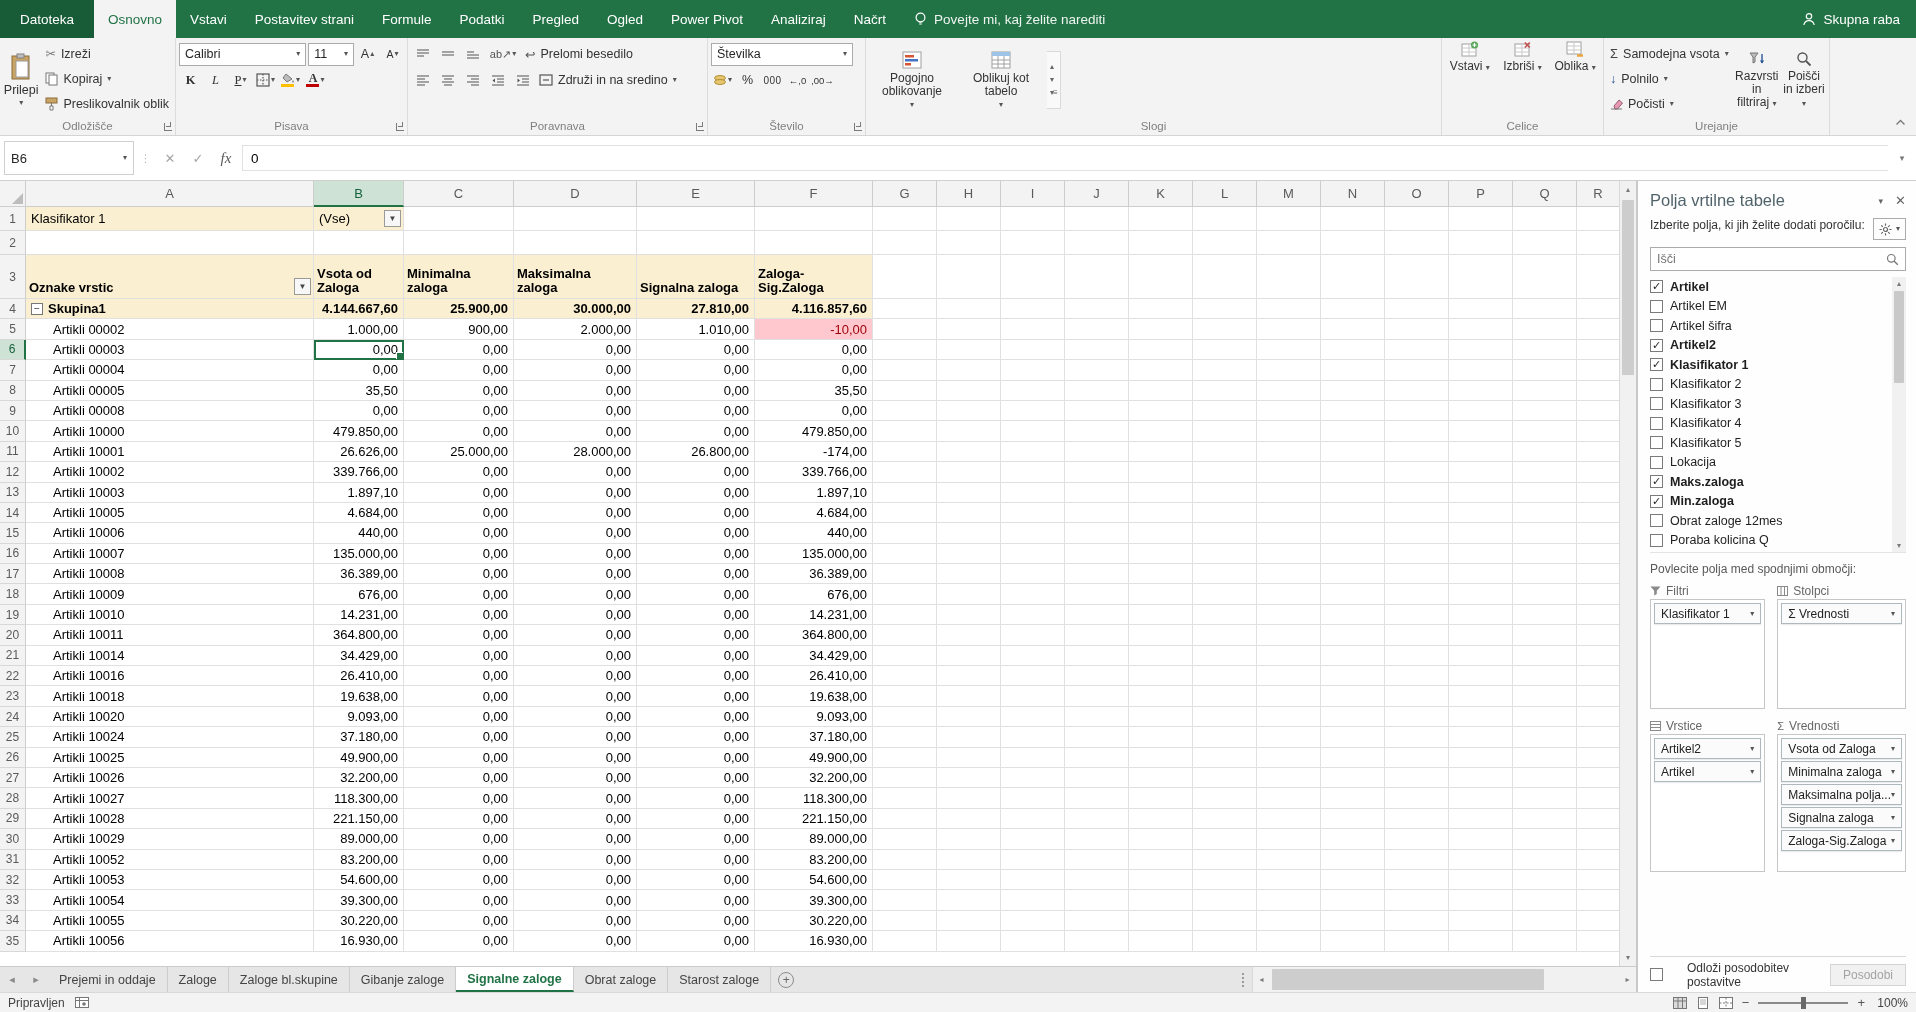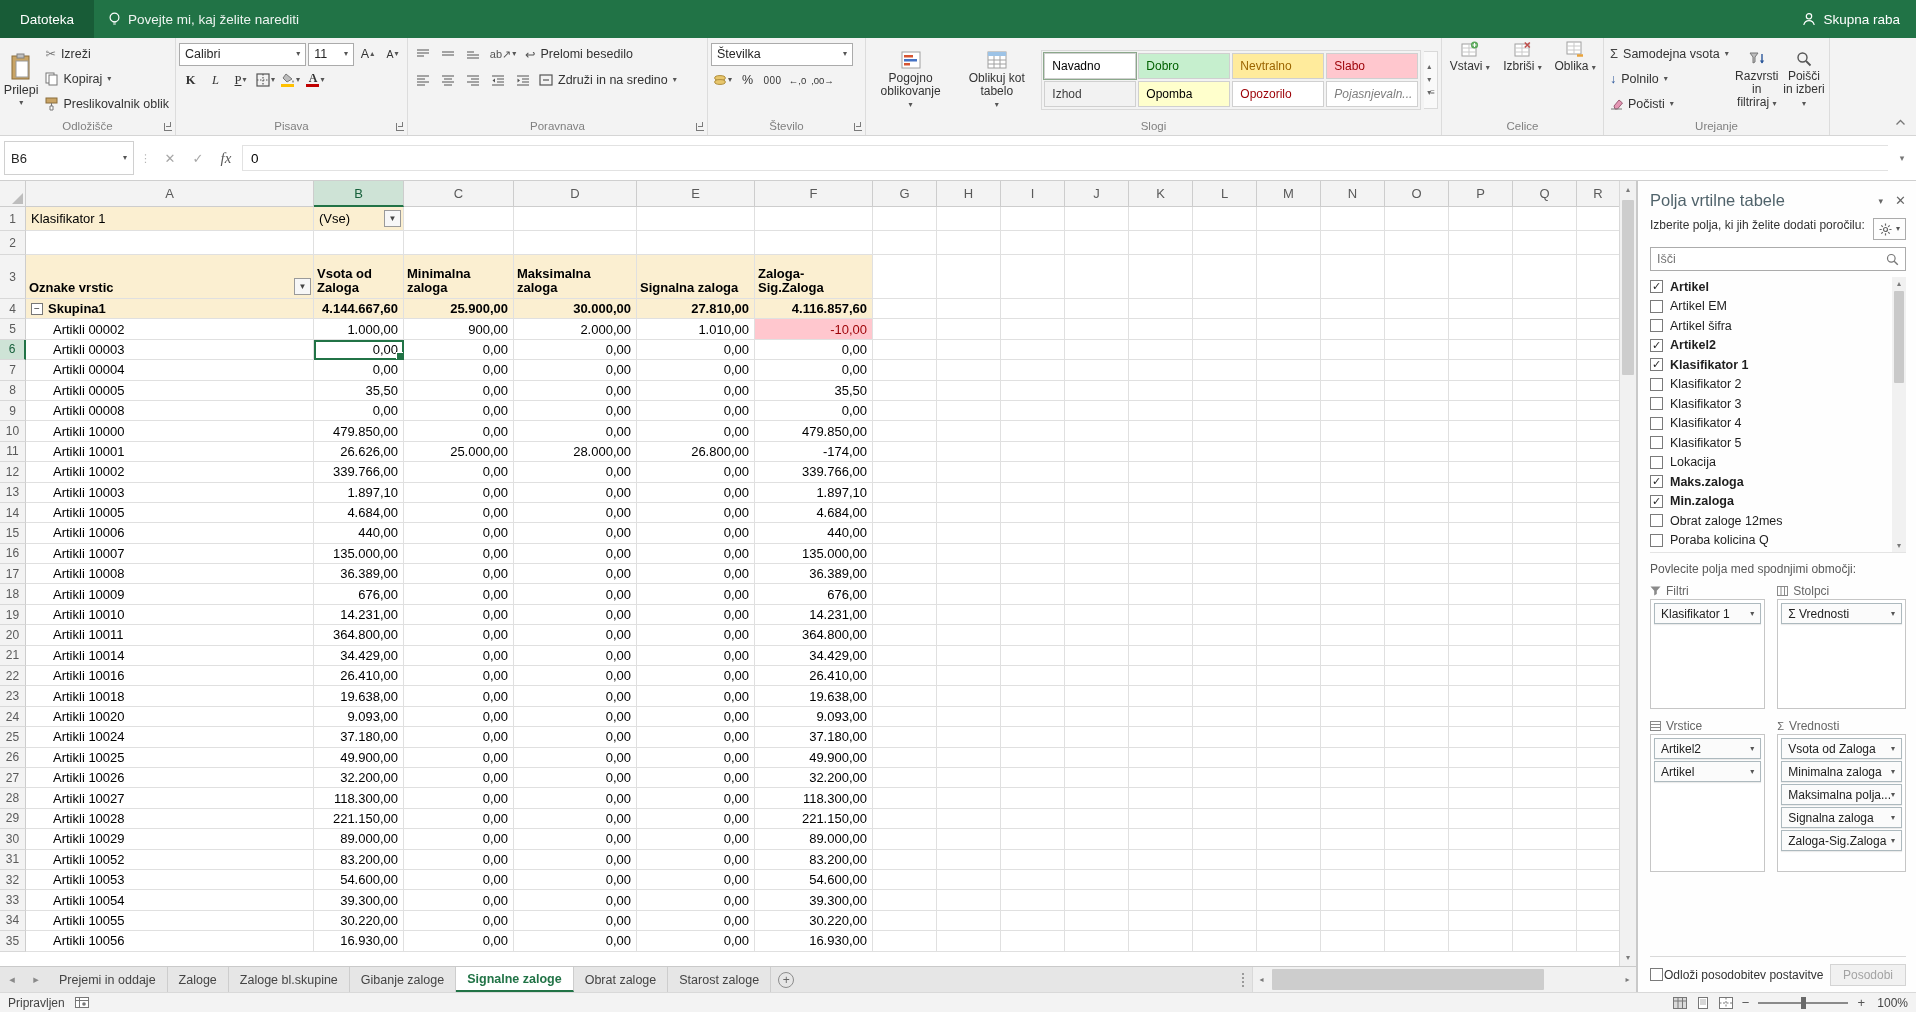--- a/index.html
+++ b/index.html
@@ -131,31 +131,43 @@
   .flscroll .sb-thumb{position:static;margin:1px 2px;height:92px;background:#C9C9C9;}
   .drag-label{margin-top:9px;font-size:12px;color:#595959;}
   .areas{margin-top:6px;display:grid;grid-template-columns:1fr 1fr;column-gap:12px;row-gap:8px;}
   .area-head{height:17px;display:flex;align-items:center;gap:5px;font-size:12px;color:#666;}
   .area-box{border:1px solid #C6C6C6;background:#fff;padding:3px;overflow:hidden;}
   .area-box.short{height:110px;}
   .area-box.tall{height:138px;}
   .chip{height:21px;margin-bottom:2px;background:#FBFBFB;border:1px solid #ADB9BE;box-shadow:0 1px 1px rgba(0,0,0,.08);display:flex;align-items:center;padding:0 6px;font-size:12px;color:#222;}
   .chiptxt{flex:1;white-space:nowrap;overflow:hidden;}
   .chipdd{font-size:8px;color:#555;}
-  .defer{margin-top:auto;border-top:1px solid #D9D9D9;height:36px;display:flex;align-items:center;gap:1px;font-size:12px;color:#333;}
+  .defer{margin-top:auto;border-top:1px solid #D9D9D9;height:36px;display:flex;align-items:center;gap:24px;font-size:12px;color:#333;}
   .update-btn{margin-left:auto;background:#F1F1F1;border:1px solid #D4D4D4;color:#A3A3A3;font-size:12px;padding:3px 12px;}
   .ribcollapse{position:absolute;right:10px;bottom:6px;}
 </style>
 </head>
 <body>
 
 <div class="app">
 
   <header class="tabbar">
     <div class="file-tab">Datoteka</div>
+    <nav class="tabs" id="ribbon-tabs" style="display:flex;">
+        <div class="rtab active">Osnovno</div>
+        <div class="rtab">Vstavi</div>
+        <div class="rtab">Postavitev strani</div>
+        <div class="rtab">Formule</div>
+        <div class="rtab">Podatki</div>
+        <div class="rtab">Pregled</div>
+        <div class="rtab">Ogled</div>
+        <div class="rtab">Power Pivot</div>
+        <div class="rtab">Analiziraj</div>
+        <div class="rtab">Načrt</div>
+      </nav>
     <div class="tellme">
       <svg width="13" height="15" viewBox="0 0 13 15">
           <circle cx="6.5" cy="5.5" r="4.4" stroke="#fff" fill="none" stroke-width="1.2"></circle>
           <path d="M4.7 10h3.6M5.2 12h2.6" stroke="#fff" stroke-width="1.2"></path>
         </svg>
       <span>Povejte mi, kaj želite narediti</span>
     </div>
     <div class="share">
       <svg width="14" height="14" viewBox="0 0 14 14">
           <circle cx="7" cy="4.3" r="2.7" stroke="#fff" fill="none" stroke-width="1.2"></circle>
@@ -370,30 +382,20 @@
         </div>
         <div class="medbtn">
           <svg width="20" height="18" viewBox="0 0 20 18">
               <rect x="1" y="1" width="18" height="16" fill="#fff" stroke="#A0A0A0"></rect>
               <rect x="1" y="1" width="18" height="4" fill="#9DC3E6"></rect>
               <path d="M7 5v12M13 5v12M1 9h18M1 13h18" stroke="#A0A0A0"></path>
             </svg>
           <span>Oblikuj kot tabelo</span>
           <span class="dd">▾</span>
         </div>
-        <div class="gallery" id="style-gallery">
-            <div class="gal-cell selected" style="background: rgb(255, 255, 255); color: rgb(0, 0, 0);">Navadno</div>
-            <div class="gal-cell" style="background: rgb(198, 239, 206); color: rgb(0, 97, 0);">Dobro</div>
-            <div class="gal-cell" style="background: rgb(255, 235, 156); color: rgb(156, 101, 0);">Nevtralno</div>
-            <div class="gal-cell" style="background: rgb(255, 199, 206); color: rgb(156, 0, 6);">Slabo</div>
-            <div class="gal-cell" style="background: rgb(242, 242, 242); color: rgb(63, 63, 63);">Izhod</div>
-            <div class="gal-cell" style="background: rgb(255, 255, 204); color: rgb(0, 0, 0);">Opomba</div>
-            <div class="gal-cell" style="background: rgb(255, 255, 255); color: rgb(156, 0, 6);">Opozorilo</div>
-            <div class="gal-cell" style="background: rgb(255, 255, 255); color: rgb(127, 127, 127); font-style: italic;">Pojasnjevaln...</div>
-          </div>
         <div class="gal-strip">
           <span>▴</span>
           <span>▾</span>
           <span style="letter-spacing:-1px">▾≡</span>
         </div>
       </div>
       <div class="glabel">Slogi</div>
     </div>
 
     <div class="rgroup" style="width:162px">

